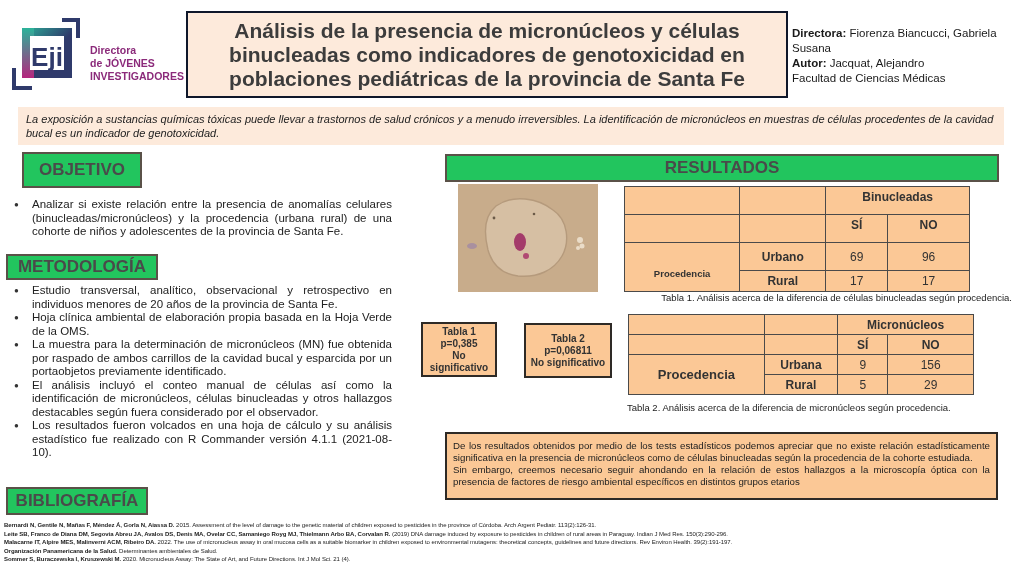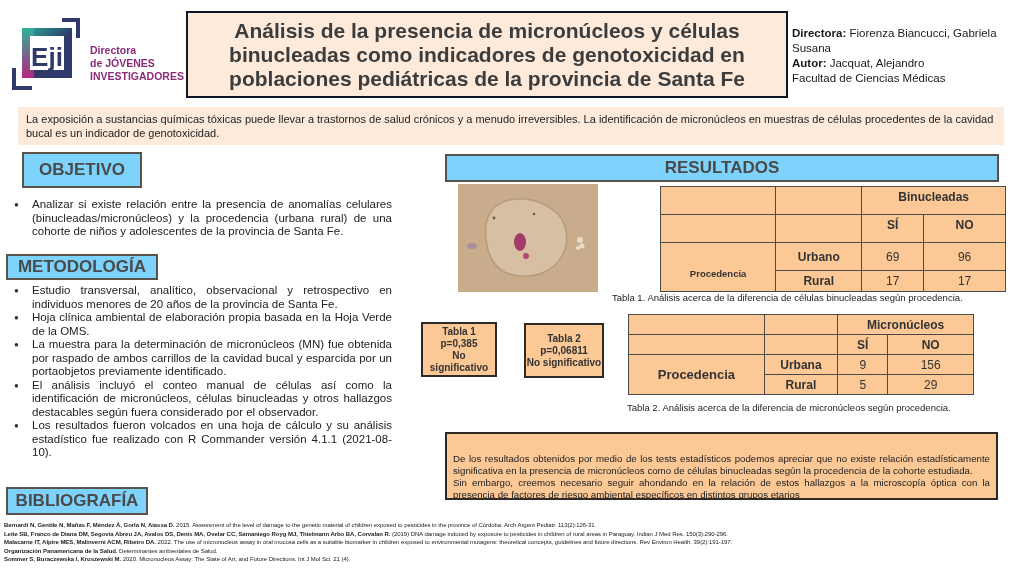--- a/index.html
+++ b/index.html
@@ -15,24 +15,24 @@
 
     
     #title-box { left: 186px; top: 11px; width: 602px; height: 87px; background: #fdeadb; border: 2px solid #0f172a; display: flex; align-items: center; justify-content: center; text-align: center; padding: 0 10px; }
     #title-text { font-size: 21px; font-weight: bold; color: #3c3c3c; line-height: 24px; }
 
     
     #authors { left: 792px; top: 26px; width: 226px; font-size: 11.5px; line-height: 15px; color: #1a1a1a; }
     #authors b { font-weight: bold; }
 
     
-    #intro { left: 18px; top: 107px; width: 986px; height: 38px; background: #fdeadb; padding: 5px 8px; font-size: 11px; line-height: 14px; color: #222; }
-
-    
-    .sec-head { background: #7dd3fc; border: 2px solid #5a5148; display: flex; align-items: center; justify-content: center; font-weight: bold; color: #4a4a4a; }
+    #intro { left: 18px; top: 107px; width: 986px; height: 38px; background: #fdeadb; padding: 5px 8px; font-size: 11px; line-height: 14px; color: #222; font-style: italic; }
+
+    
+    .sec-head { background: #22c55e; border: 2px solid #5a5148; display: flex; align-items: center; justify-content: center; font-weight: bold; color: #4a4a4a; }
     #obj-head { left: 22px; top: 152px; width: 120px; height: 36px; font-size: 17px; }
     #met-head { left: 6px; top: 254px; width: 152px; height: 26px; font-size: 17px; text-align: center; }
     #bib-head { left: 6px; top: 487px; width: 142px; height: 28px; font-size: 17px; }
     #res-head { left: 445px; top: 154px; width: 554px; height: 28px; font-size: 17px; }
 
     
     ul.blist { list-style: none; }
     ul.blist li { position: relative; padding-left: 26px; font-size: 11.5px; line-height: 13.5px; text-align: justify; color: #222; }
     ul.blist li::before { content: "\25CF"; position: absolute; left: 8px; top: 0; font-size: 8px; color: #333; }
     #obj-list { left: 6px; top: 198px; width: 386px; }
@@ -44,41 +44,41 @@
     #bib-list .rest { font-weight: normal; }
 
     
     #micro { left: 458px; top: 184px; width: 140px; height: 108px; background: #c9ad8c; overflow: hidden; }
 
     
     table.res { border-collapse: collapse; background: #fbc896; color: #333; }
     table.res td { border: 1.2px solid #4a4a4a; text-align: center; font-size: 12px; }
     table.res .hb { font-weight: bold; }
 
-    #table1 { left: 660px; top: 186px; width: 346px; }
+    #table1 { left: 624px; top: 186px; width: 346px; }
     #table1 td { height: 28px; }
     #table1 .r1 td { height: 28px; vertical-align: top; padding-top: 3px; }
     #table1 .rlast td { height: 21px; }
     #table1 .proc { font-size: 9.5px; font-weight: bold; vertical-align: middle; padding-top: 12px; }
 
-    #caption1 { left: 612px; top: 292px; width: 400px; font-size: 9.5px; color: #222; }
+    #caption1 { left: 612px; top: 292px; width: 400px; font-size: 9.5px; color: #222; text-align: right; }
 
     #table2 { left: 628px; top: 314px; width: 346px; }
     #table2 td { height: 20px; }
     #table2 .proc { font-size: 13px; font-weight: bold; }
 
     #caption2 { left: 627px; top: 402px; width: 400px; font-size: 9.5px; color: #222; }
 
     
     .pbox { background: #fbc896; border: 2px solid #2e2a26; text-align: center; font-size: 10px; font-weight: bold; color: #333; line-height: 12px; display: flex; flex-direction: column; justify-content: center; }
     #pbox1 { left: 421px; top: 322px; width: 76px; height: 55px; }
-    #pbox2 { left: 524px; top: 323px; width: 80px; height: 55px; }
-
-    
-    #conclusion { left: 445px; top: 432px; width: 553px; height: 68px; background: #fbc896; border: 2px solid #2e2a26; padding: 19px 6px; font-size: 9.7px; line-height: 12px; color: #222; text-align: justify; }
+    #pbox2 { left: 524px; top: 323px; width: 88px; height: 55px; }
+
+    
+    #conclusion { left: 445px; top: 432px; width: 553px; height: 68px; background: #fbc896; border: 2px solid #2e2a26; padding: 6px 6px; font-size: 9.7px; line-height: 12px; color: #222; text-align: justify; }
     #conclusion p { margin: 0; }
   </style>
 </head>
 <body>
 
 <div id="logo" class="abs">
   <svg id="logo-mark" viewBox="0 0 72 78">
     <defs>
       <linearGradient id="lg" x1="0" y1="0" x2="1" y2="1">
         <stop offset="0" stop-color="#2bb39a"></stop>

